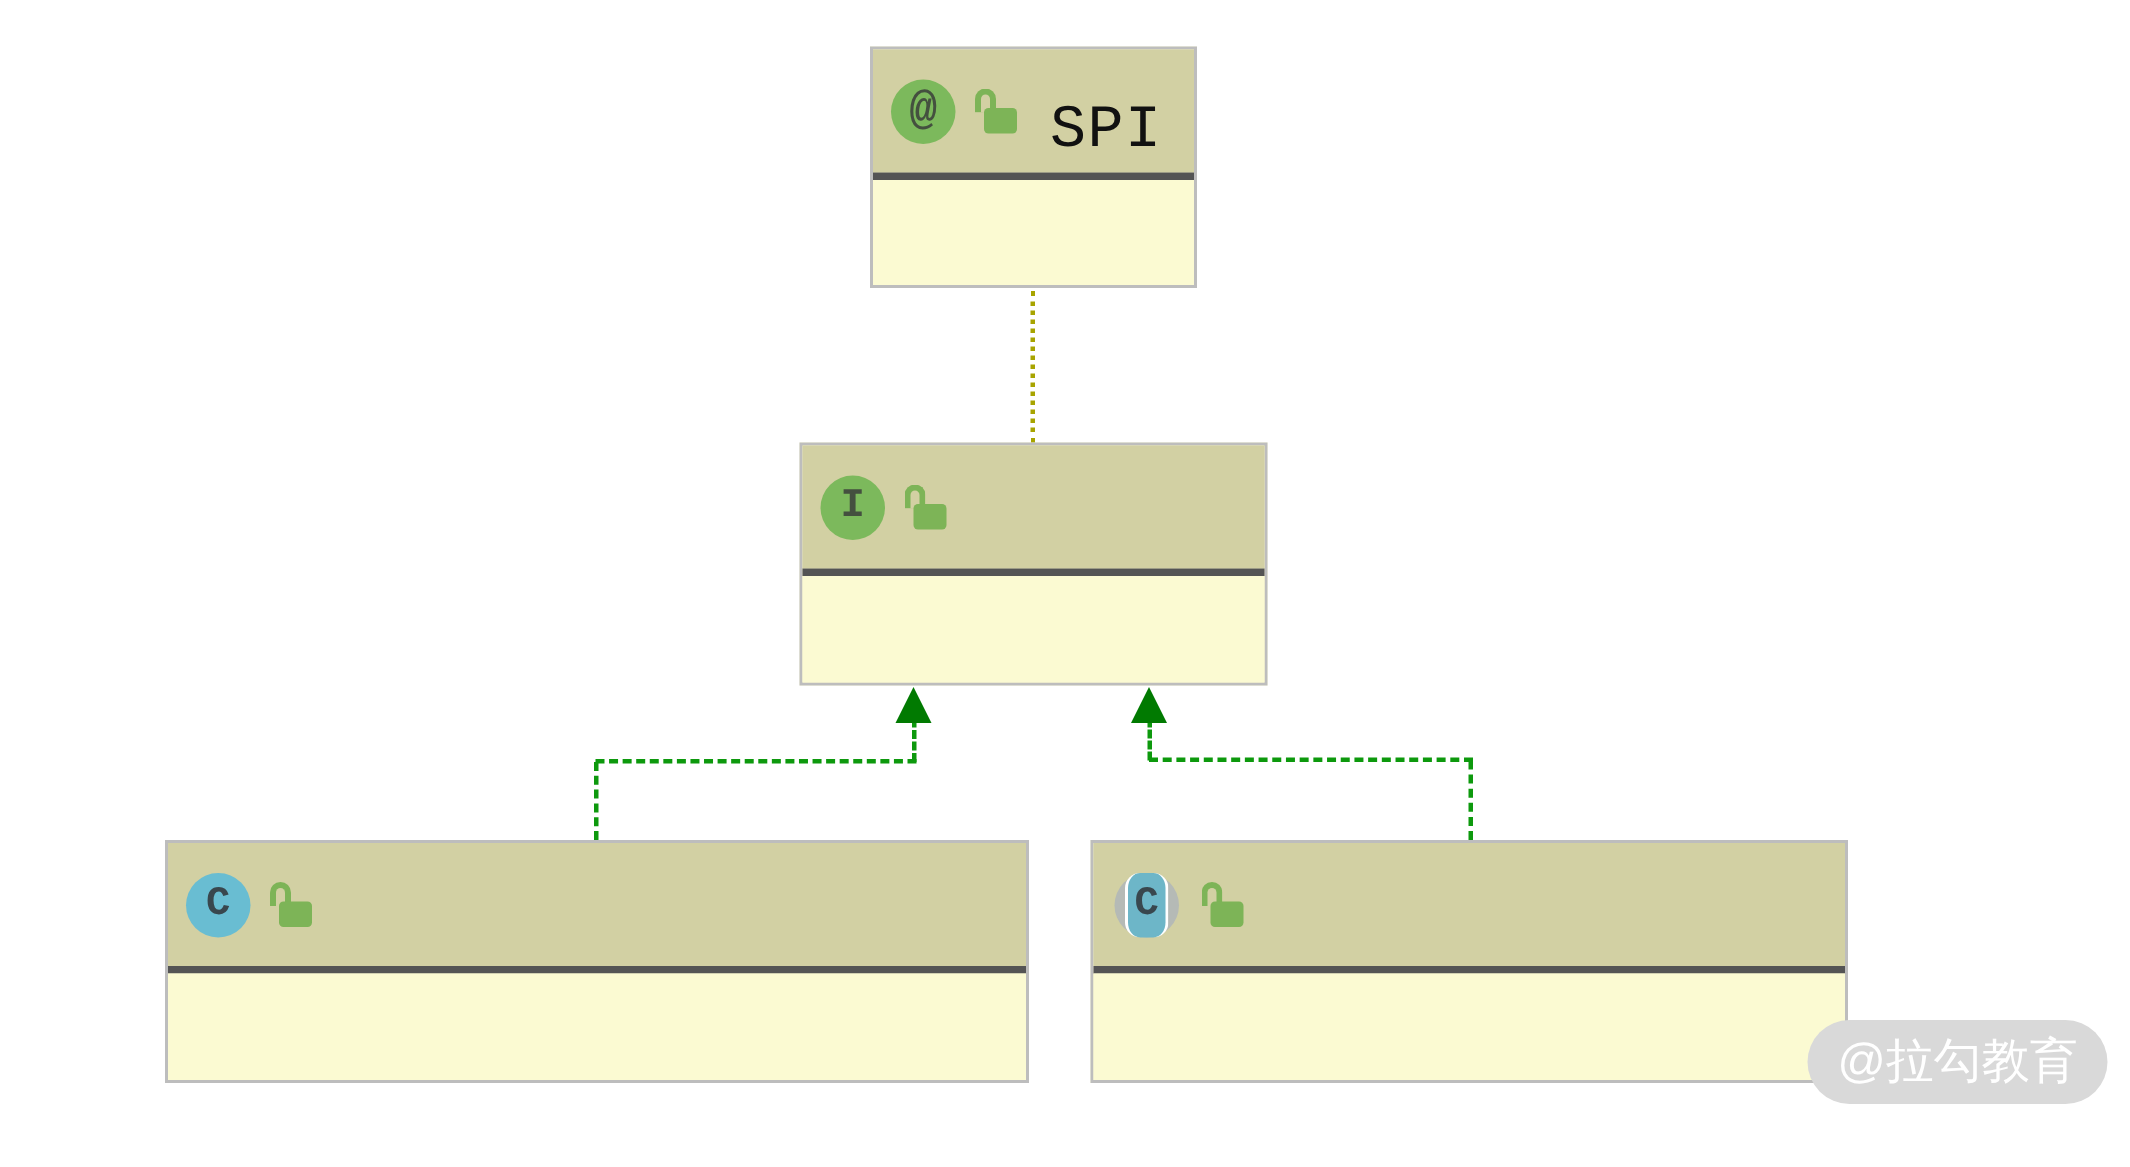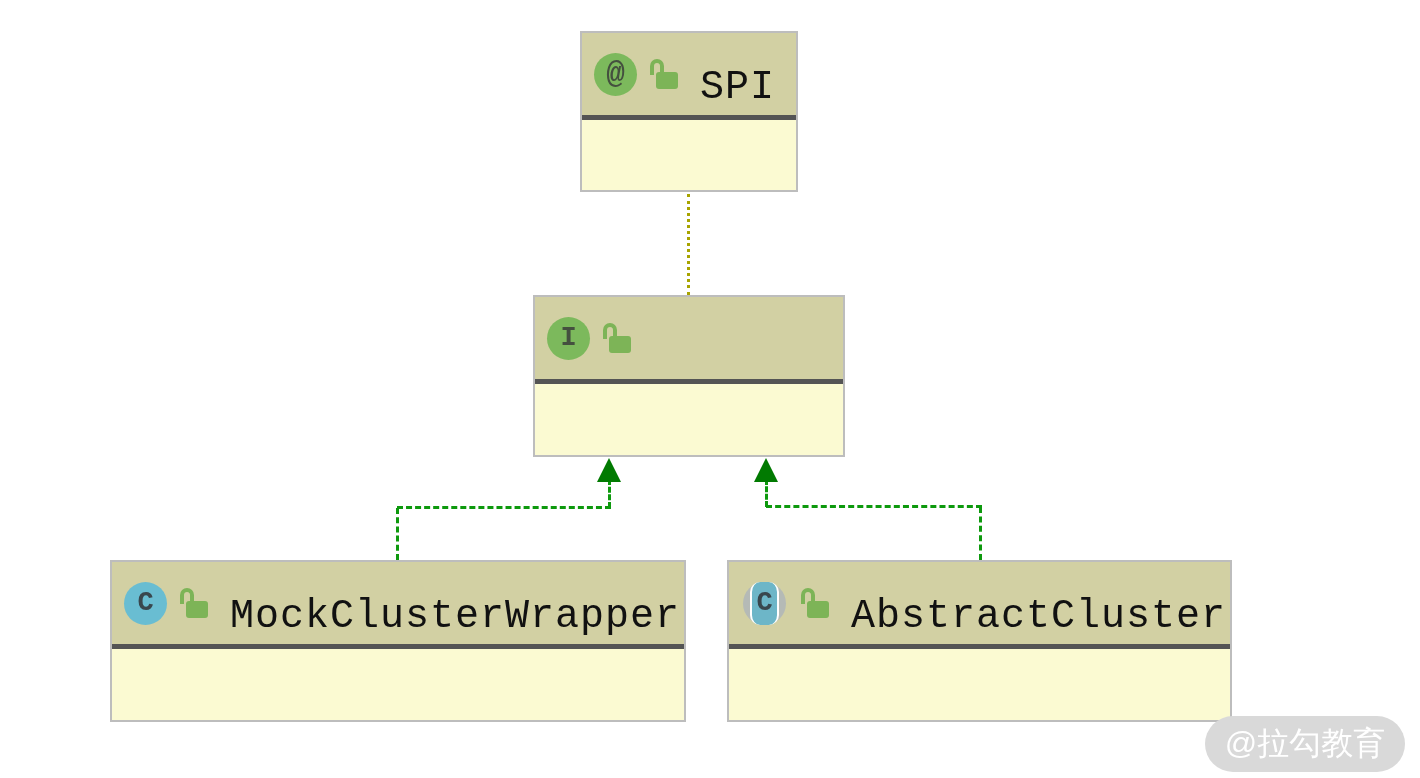--- a/index.html
+++ b/index.html
@@ -114,21 +114,21 @@
     border-left: 12px solid transparent;
     border-right: 12px solid transparent;
     border-bottom: 24px solid #017a01;
   }
   #arrow-left  { left: 597px; top: 458px; }
   #arrow-right { left: 754px; top: 458px; }
 
   
   .watermark {
     position: absolute;
-    left: 1205px; top: 716px;
+    left: 1205px; top: 680px;
     width: 200px; height: 56px;
     background: #d9d9d9;
     border-radius: 28px;
     display: flex; align-items: center; justify-content: center;
     color: #ffffff;
     font-family: "Liberation Sans", sans-serif;
     font-size: 32px;
     z-index: 3;
     white-space: nowrap;
   }
@@ -175,37 +175,35 @@
     <div class="node-body"></div>
   </div>
 
   <div class="node" id="node-mock">
     <div class="node-header">
       <span class="circle-icon circle-teal">C</span>
       <span class="lock">
         <span class="lock-shackle"></span>
           <span class="lock-body"></span>
       </span>
-      <span class="node-label">MockClusterWrapper</span>
     </div>
     <div class="node-sep"></div>
     <div class="node-body"></div>
   </div>
 
   <div class="node" id="node-abstract">
     <div class="node-header">
       <span class="abstract-icon">
         <span class="arc"></span>
         <span class="band">C</span>
       </span>
       <span class="lock">
         <span class="lock-shackle"></span>
           <span class="lock-body"></span>
       </span>
-      <span class="node-label">AbstractCluster</span>
     </div>
     <div class="node-sep"></div>
     <div class="node-body"></div>
   </div>
 
   <div class="watermark">@拉勾教育</div>
 
 </div>
 
 </body></html>

